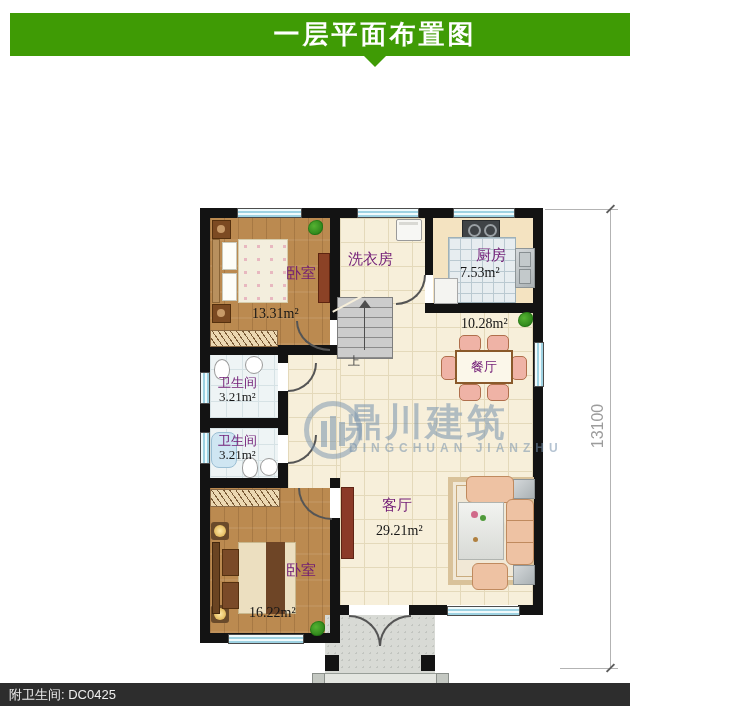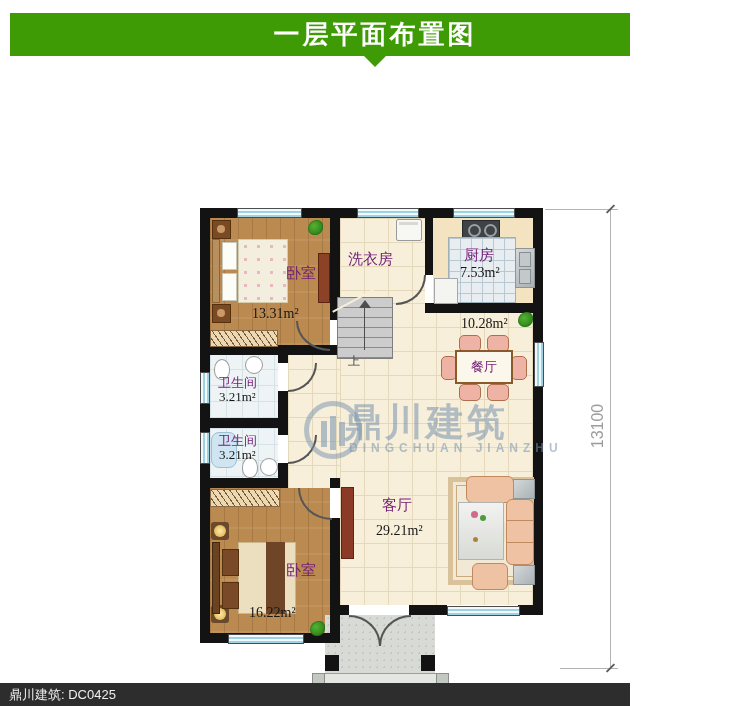--- a/index.html
+++ b/index.html
@@ -208,21 +208,21 @@
     <div class="peach" style="left:472px;top:468px;width:34px;height:25px;"></div>
     <div class="abs" style="left:458px;top:407px;width:44px;height:56px;background:linear-gradient(#f2f3f0,#d8dad6);border:1px solid #b0b4b0;">
       <div class="abs" style="left:12px;top:8px;width:7px;height:7px;border-radius:50%;background:#d06a8a;"></div>
       <div class="abs" style="left:21px;top:12px;width:6px;height:6px;border-radius:50%;background:#4f9a3a;"></div>
       <div class="abs" style="left:14px;top:34px;width:5px;height:5px;border-radius:50%;background:#b08040;"></div>
     </div>
 
     <div class="rlbl" style="left:286px;top:169px;">卧室</div>
     <div class="albl" style="left:252px;top:211px;">13.31m²</div>
     <div class="rlbl" style="left:348px;top:155px;">洗衣房</div>
-    <div class="rlbl" style="left:464px;top:151px;">厨房</div>
+    <div class="rlbl" style="left:476px;top:151px;">厨房</div>
     <div class="albl" style="left:460px;top:170px;">7.53m²</div>
     <div class="albl" style="left:461px;top:221px;">10.28m²</div>
     <div class="rlbl" style="left:218px;top:279px;font-size:13px;">卫生间</div>
     <div class="albl" style="left:219px;top:294px;font-size:13px;">3.21m²</div>
     <div class="rlbl" style="left:218px;top:337px;font-size:13px;">卫生间</div>
     <div class="albl" style="left:219px;top:352px;font-size:13px;">3.21m²</div>
     <div class="rlbl" style="left:382px;top:401px;">客厅</div>
     <div class="albl" style="left:376px;top:428px;">29.21m²</div>
     <div class="rlbl" style="left:286px;top:466px;">卧室</div>
     <div class="albl" style="left:249px;top:510px;">16.22m²</div>
@@ -238,16 +238,16 @@
     <div class="dim" style="left:545px;top:114px;width:73px;height:1px;"></div>
     <div class="dim" style="left:610px;top:114px;width:1px;height:459px;"></div>
     <div class="dim" style="left:560px;top:573px;width:58px;height:1px;"></div>
     <div class="tick" style="left:605px;top:113px;"></div>
     <div class="tick" style="left:605px;top:572px;"></div>
     <div class="dimlbl" style="left:568px;top:322px;width:60px;text-align:center;transform:rotate(-90deg);">13100</div>
 
   </div>
 
   <div class="footer">
-    <span>鼎川建筑: DC0425</span>
+    <span>附卫生间: DC0425</span>
   </div>
 
 </div>
 
 </body></html>

